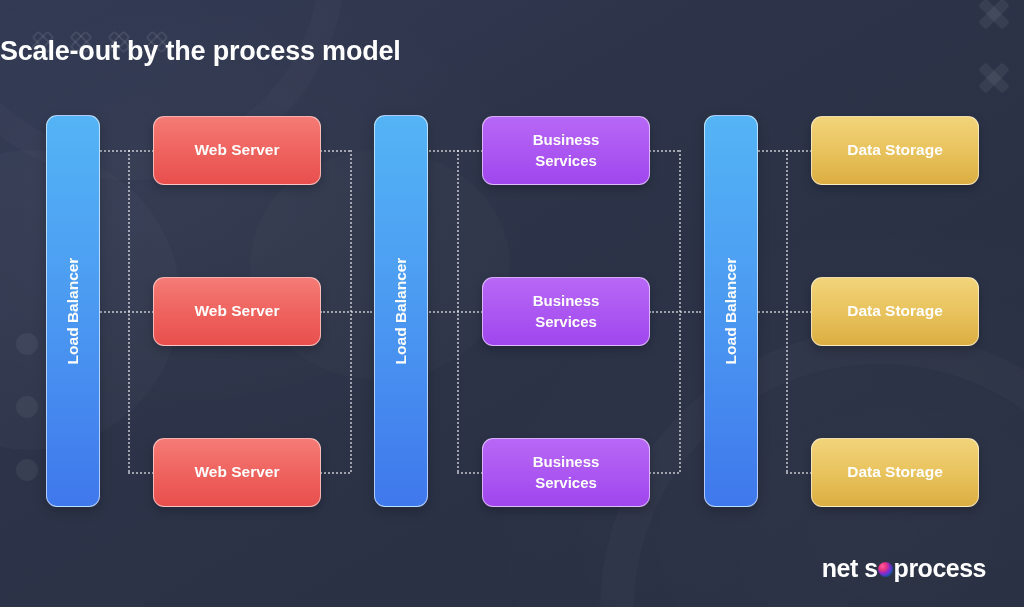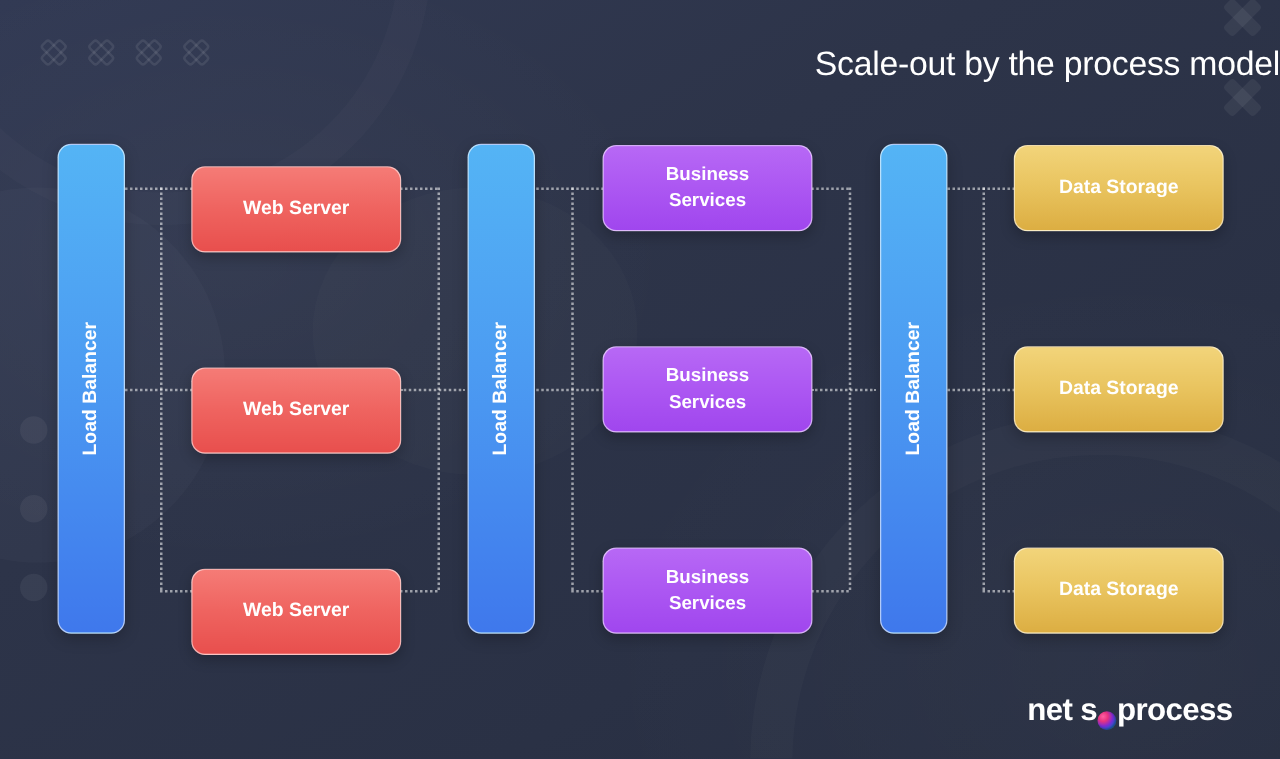--- a/index.html
+++ b/index.html
@@ -51,23 +51,23 @@
   }
   .xmark.outline i {
     border:2px solid rgba(255,255,255,.085);
     background:transparent;
   }
   .xmark.solid i { background:rgba(255,255,255,.060); }
 
   
   .title {
     position:absolute; left:0; right:0; top:36px;
-    text-align:right;
+    text-align:left;
     color:#ffffff;
-    font-size:27px; font-weight:normal;
+    font-size:27px; font-weight:bold;
     letter-spacing:-.2px;
   }
 
   
   .dot-v, .dot-h {
     position:absolute;
     pointer-events:none;
   }
   .dot-v {
     width:0; border-left:2px dotted rgba(255,255,255,.55);
@@ -83,21 +83,21 @@
     border:1px solid rgba(255,255,255,.55);
     display:flex; align-items:center; justify-content:center;
     text-align:center;
     color:#ffffff;
     font-weight:bold;
     font-size:15.5px;
     line-height:1.35;
     box-shadow:0 4px 10px rgba(0,0,0,.22);
     white-space:pre-line;
   }
-  .node.web   { background:linear-gradient(180deg,#f57b76 0%, #ef6460 48%, #e84f4d 100%);margin-top:17px; }
+  .node.web   { background:linear-gradient(180deg,#f57b76 0%, #ef6460 48%, #e84f4d 100%); }
   .node.biz   { background:linear-gradient(180deg,#b768f5 0%, #ac57f2 50%, #a046ee 100%); font-size:15px; }
   .node.data  { background:linear-gradient(180deg,#f2d47a 0%, #e9c45f 48%, #dcae42 100%); }
 
   
   .lb {
     position:absolute;
     border-radius:11px;
     border:1px solid rgba(255,255,255,.60);
     background:linear-gradient(180deg,#54b4f5 0%, #4c9cf2 45%, #3f78ec 100%);
     box-shadow:0 4px 12px rgba(0,0,0,.22);
@@ -105,21 +105,21 @@
   .lb span {
     position:absolute; left:50%; top:50%;
     transform:translate(-50%,-50%) rotate(-90deg);
     white-space:nowrap;
     color:#ffffff; font-weight:bold; font-size:15.5px;
   }
 
   
   .logo {
     position:absolute; right:38px; bottom:24px;
-    display:flex; align-items:flex-end;
+    display:flex; align-items:center;
     color:#ffffff; font-size:25px; font-weight:bold;
     letter-spacing:-.5px;
   }
   .logo .sphere {
     display:inline-block;
     width:15px; height:15px; border-radius:50%;
     margin:0 .5px;
     position:relative; top:1px;
     background:
       radial-gradient(circle at 30% 28%, #ff5fa2 0%, #e8337f 26%, #7b2bd6 52%, #2b63d6 72%, #2fa85f 90%, #1d7a45 100%);

